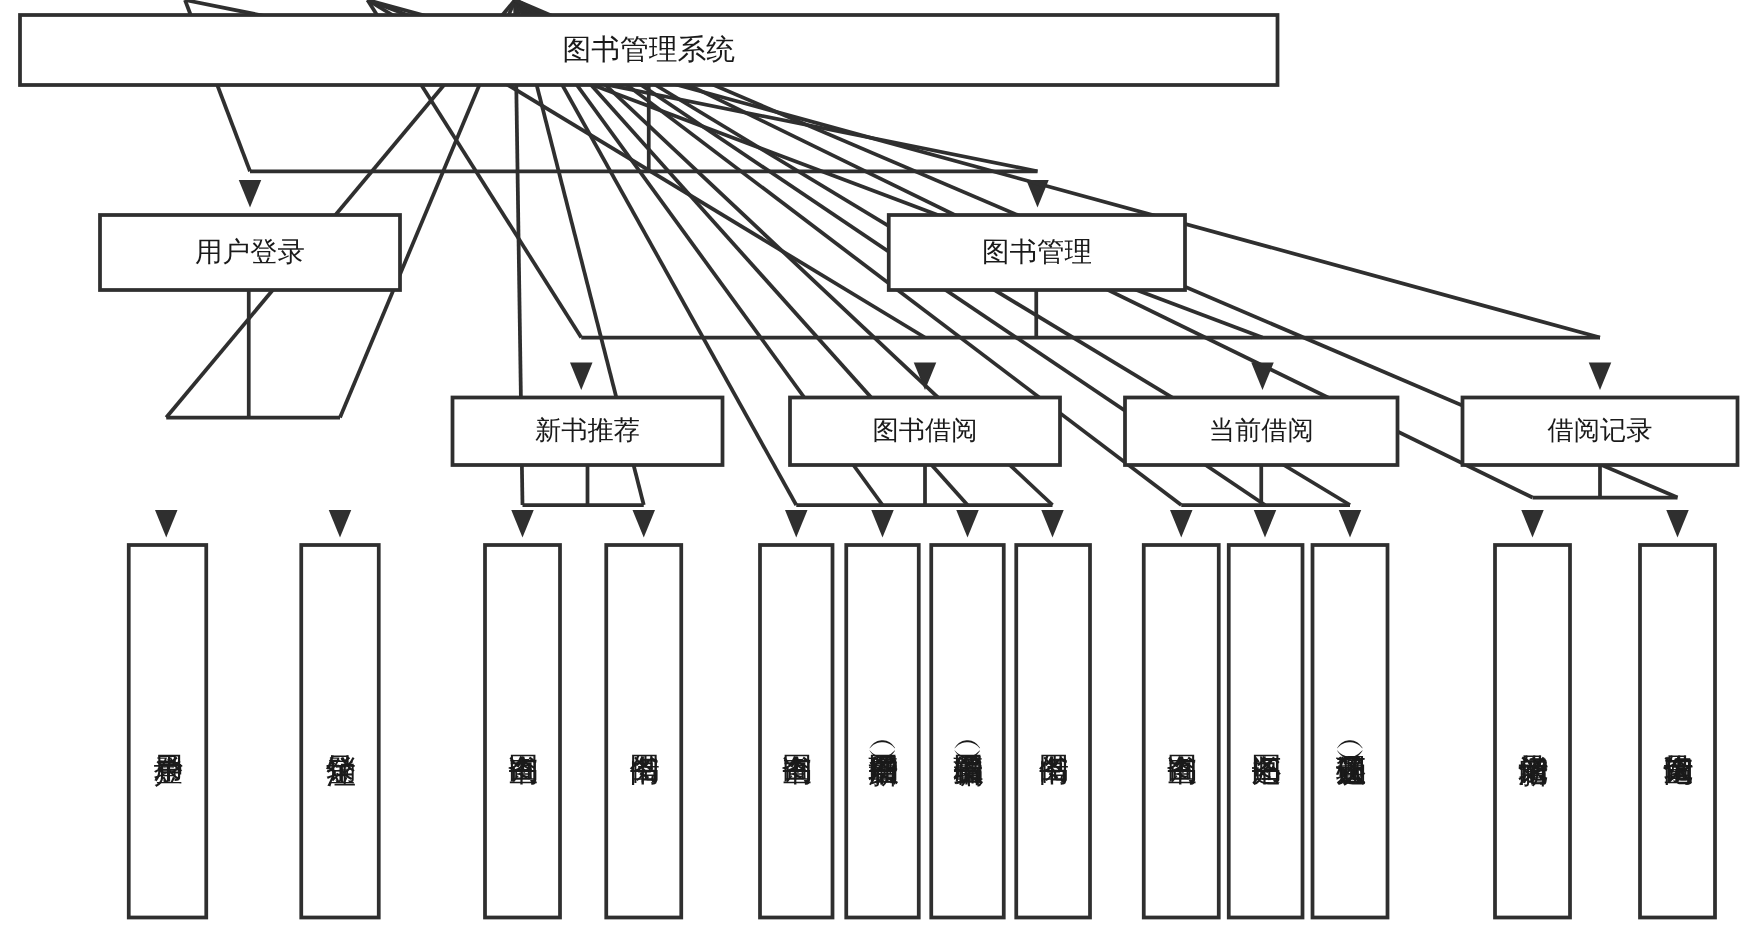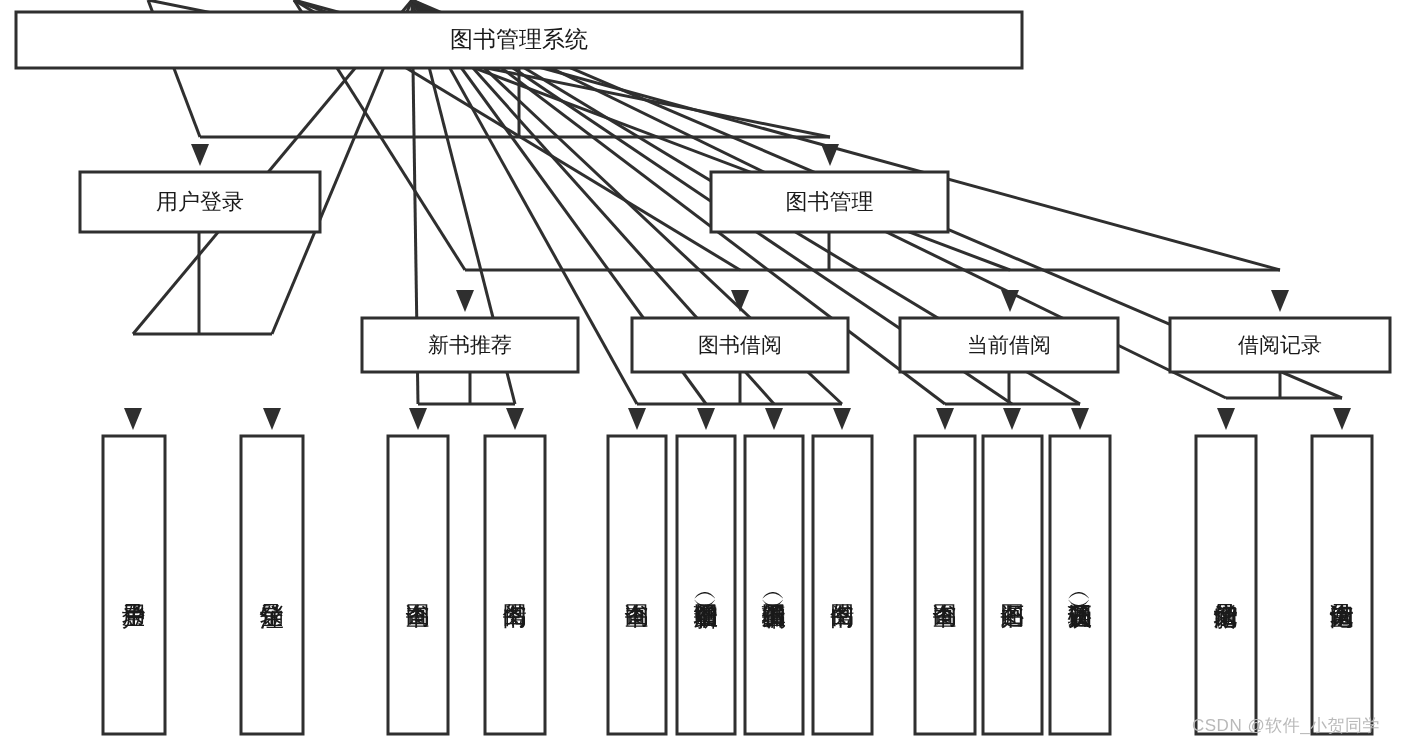--- a/index.html
+++ b/index.html
@@ -207,14 +207,13 @@
       <div class="vlabel" style="left: 608px; top: 436px; width: 58px; height: 298px; font-size: 24px;">查询图书</div>
       <div class="vlabel" style="left: 677px; top: 436px; width: 58px; height: 298px; font-size: 24px;">新增图书（管理员）</div>
       <div class="vlabel" style="left: 745px; top: 436px; width: 58px; height: 298px; font-size: 24px;">编辑图书（管理员）</div>
       <div class="vlabel" style="left: 813px; top: 436px; width: 59px; height: 298px; font-size: 24px;">借阅图书</div>
       <div class="vlabel" style="left: 915px; top: 436px; width: 60px; height: 298px; font-size: 24px;">查询图书</div>
       <div class="vlabel" style="left: 983px; top: 436px; width: 59px; height: 298px; font-size: 24px;">归还图书</div>
       <div class="vlabel" style="left: 1050px; top: 436px; width: 60px; height: 298px; font-size: 24px;">确认归还（管理员）</div>
       <div class="vlabel" style="left: 1196px; top: 436px; width: 60px; height: 298px; font-size: 24px;">新增借阅记录</div>
       <div class="vlabel" style="left: 1312px; top: 436px; width: 60px; height: 298px; font-size: 24px;">查询借阅记录</div>
     </div>
-  <div class="watermark" id="watermark" style="left: 1192px; top: 714px;">CSDN @软件_小贺同学</div>
 </div>
 
 </body></html>

